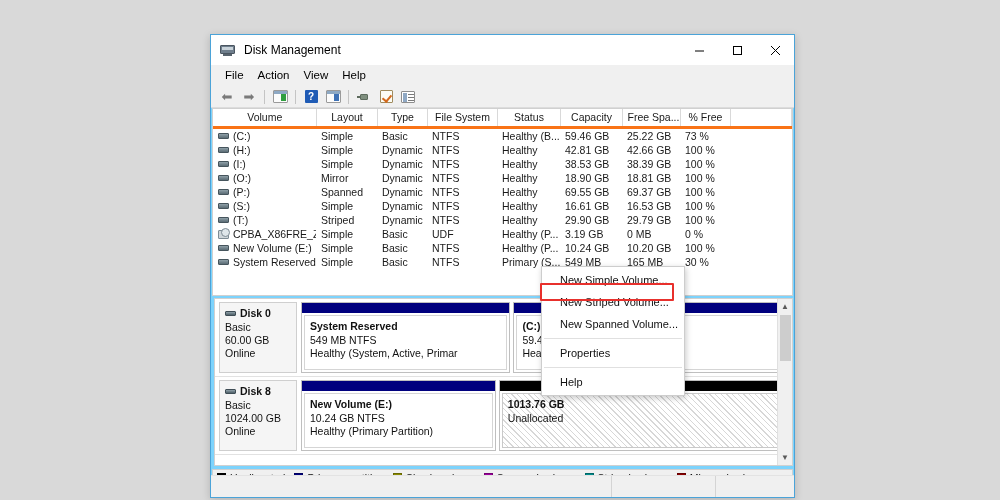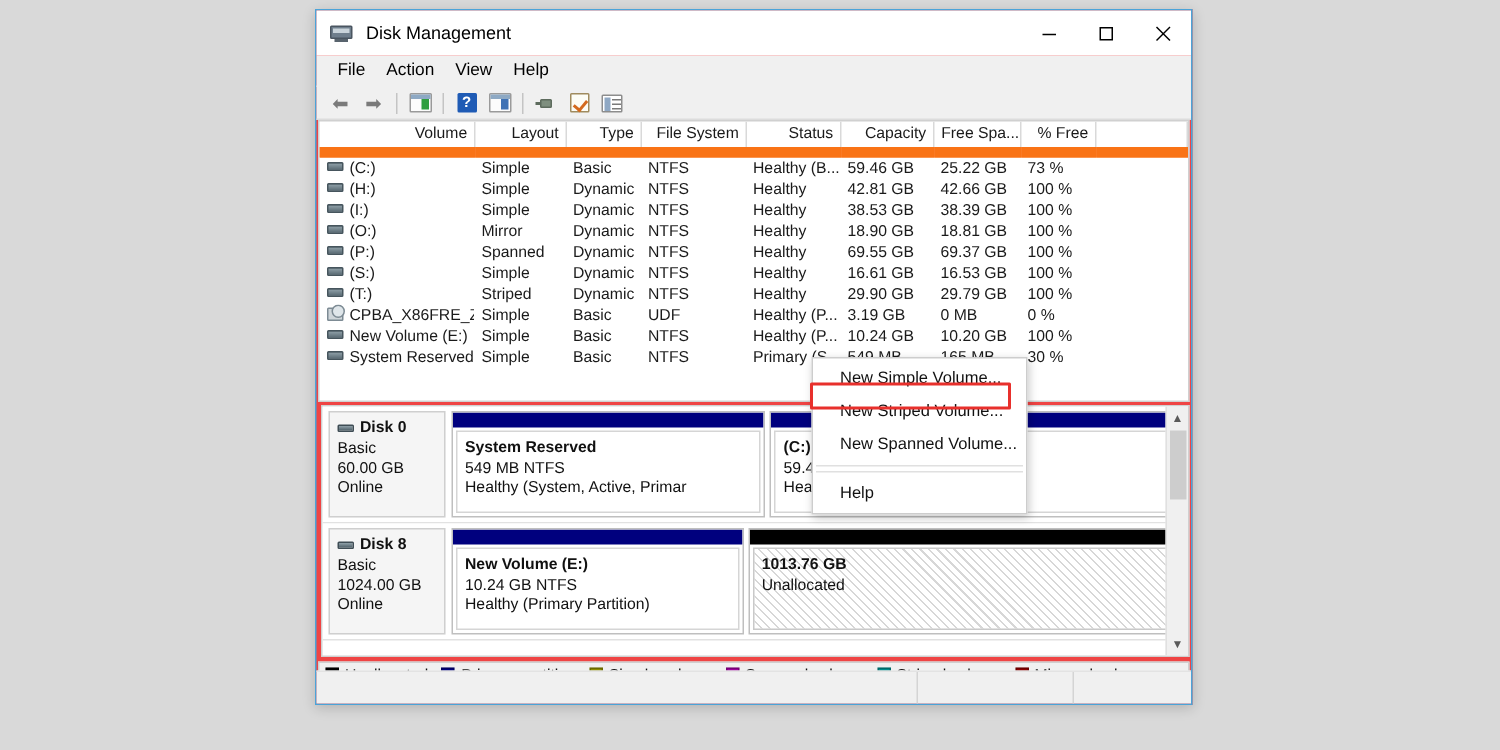--- a/index.html
+++ b/index.html
@@ -9,24 +9,24 @@
     overflow: hidden;
     background: #d9d9d9;
     font-family: "Liberation Sans", sans-serif;
   }
   #backdrop {
     position: absolute; inset: 0;
     background: #d9d9d9;
   }
   #window {
     position: absolute;
-    left: 210px; top: 6px;
+    left: 210px; top: 34px;
     width: 380px; height: 463px;
     width: 380px;
-    background: #ef4444;
+    background: #7dd3fc;
     border: 1px solid #4ba3d8;
     box-shadow: 0 2px 8px rgba(0,0,0,0.18);
   }
   
   #window {
     width: 585px;
     height: 464px;
   }
   
   .titlebar {
@@ -187,23 +187,23 @@
   table.vol {
     border-collapse: collapse;
     width: 100%;
     table-layout: fixed;
     font-size: 10.5px;
     color: #1a1a1a;
   }
   table.vol th {
     background: #ffffff;
     border-right: 1px solid #d9d9d9;
-    border-bottom: 7px solid #f97316;
+    border-bottom: 3px solid #f97316;
     font-weight: normal;
-    text-align: right;
+    text-align: center;
     padding: 2px 4px 3px 5px;
     height: 17px;
     font-size: 10.5px;
     white-space: nowrap;
     overflow: hidden;
   }
   table.vol td {
     padding: 1px 4px 1px 5px;
     height: 13px;
     white-space: nowrap;
@@ -732,18 +732,19 @@
     <div class="cell c1"></div>
     <div class="cell c2"></div>
     <div class="cell c3"></div>
   </div>
 
   <div class="ctxmenu" id="ctxmenu">
       <div class="mi">New Simple Volume...</div>
       <div class="mi">New Striped Volume...</div>
       <div class="mi">New Spanned Volume...</div>
       <div class="sep"></div>
+      <div class="mi">Properties</div>
       <div class="sep"></div>
       <div class="mi">Help</div>
     </div>
   <div class="hl-box" style="border-color: rgb(232, 48, 44);"></div>
 
 </div>
 
 </body></html>

